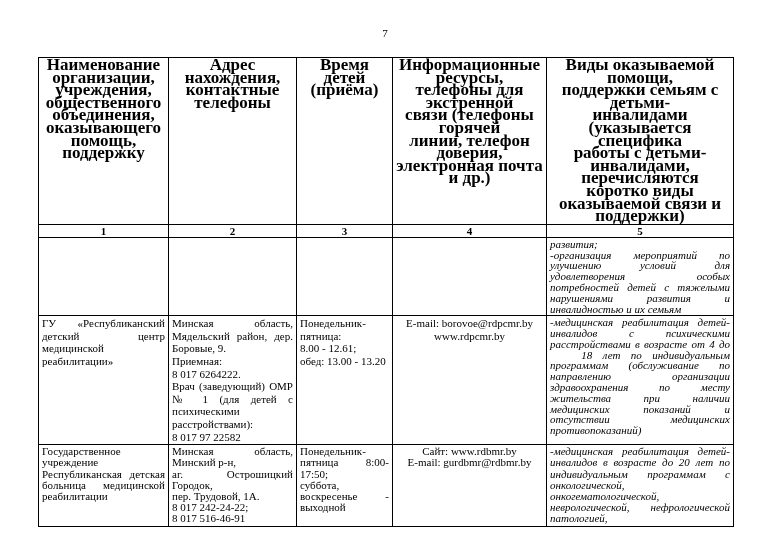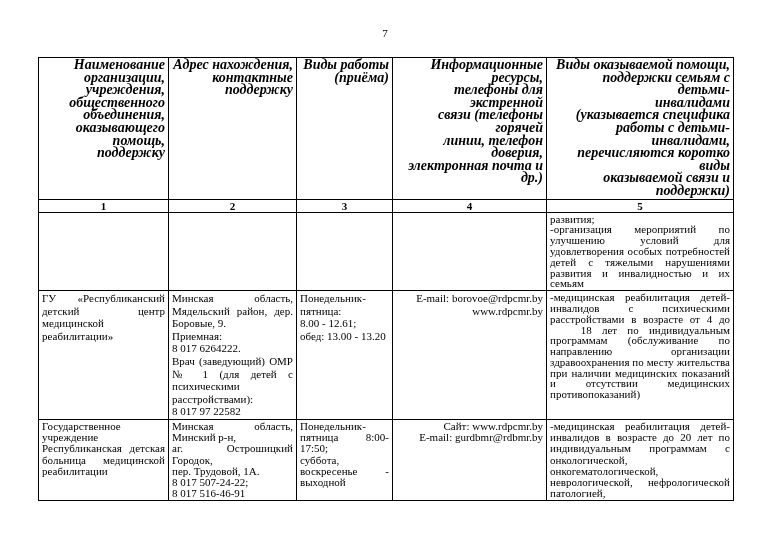--- a/index.html
+++ b/index.html
@@ -34,43 +34,42 @@
   }
   .doc-table th, .doc-table td {
     border: 1px solid #000000;
     vertical-align: top;
     padding: 1px 3px;
     overflow: hidden;
     word-wrap: break-word;
   }
   .doc-table th {
     font-weight: bold;
-    font-size: 14px;
+    font-size: 17px;
     line-height: 12.6px;
-    text-align: right;
+    text-align: center;
     white-space: pre-line;
-    font-style: italic;
   }
   tr.header-row { height: 101px; }
   tr.numbers-row { height: 13px; }
   tr.numbers-row td {
     font-weight: bold;
     font-size: 11px;
     line-height: 12px;
     text-align: center;
     padding: 0 3px;
   }
   tbody td.data-cell {
     font-size: 11px;
     line-height: 12.6px;
     text-align: justify;
     white-space: pre-line;
   }
-  tbody td.c-info { text-align: right; }
-  tbody td.c-services { line-height: 10.8px; }
+  tbody td.c-info { text-align: center; }
+  tbody td.c-services { line-height: 10.8px; font-style: italic; }
   tr.row-a { height: 78px; }
   tr.row-b { height: 128px; padding-left: 16px; }
   tr.row-c { height: 78px; }
   tr.row-c td.data-cell { line-height: 11.2px; margin-top: 28px; }
 </style>
 </head>
 <body>
 
 <div class="page-number">7</div>
 
@@ -86,22 +85,22 @@
     <tr class="header-row">
       <th>Наименование
 организации,
 учреждения,
 общественного
 объединения,
 оказывающего
 помощь, поддержку</th>
       <th>Адрес нахождения,
 контактные
-поддержку</th>
-      <th>Виды работы
+телефоны</th>
+      <th>Время детей
 (приёма)</th>
       <th>Информационные ресурсы,
 телефоны для экстренной
 связи (телефоны горячей
 линии, телефон доверия,
 электронная почта и др.)</th>
       <th>Виды оказываемой помощи,
 поддержки семьям с детьми-
 инвалидами
 (указывается специфика
@@ -139,22 +138,22 @@
 обед: 13.00 - 13.20</td>
       <td class="data-cell c-info">E-mail: borovoe@rdpcmr.by
 www.rdpcmr.by</td>
       <td class="data-cell c-services">-медицинская реабилитация детей-инвалидов с психическими расстройствами в возрасте от 4 до &nbsp;&nbsp;&nbsp;18 лет по индивидуальным программам (обслуживание по направлению организации здравоохранения по месту жительства при наличии медицинских показаний и отсутствии медицинских противопоказаний)</td>
     </tr>
     <tr class="row-c">
       <td class="data-cell c-name">Государственное учреждение Республиканская детская больница медицинской реабилитации</td>
       <td class="data-cell c-address">Минская область, Минский р-н,
 аг. Острошицкий Городок,
 пер. Трудовой, 1А.
-8 017 507-24-22;
+8 017 242-24-22;
 8 017 516-46-91</td>
       <td class="data-cell c-hours">Понедельник-пятница 8:00-17:50;
 суббота, воскресенье - выходной</td>
-      <td class="data-cell c-info">Сайт: www.rdpcmr.by
+      <td class="data-cell c-info">Сайт: www.rdbmr.by
 E-mail: gurdbmr@rdbmr.by</td>
       <td class="data-cell c-services">-медицинская реабилитация детей-инвалидов в возрасте до 20 лет по индивидуальным программам с онкологической, онкогематологической, неврологической, нефрологической патологией,</td>
     </tr>
   </tbody>
 </table>
 
 </body></html>

